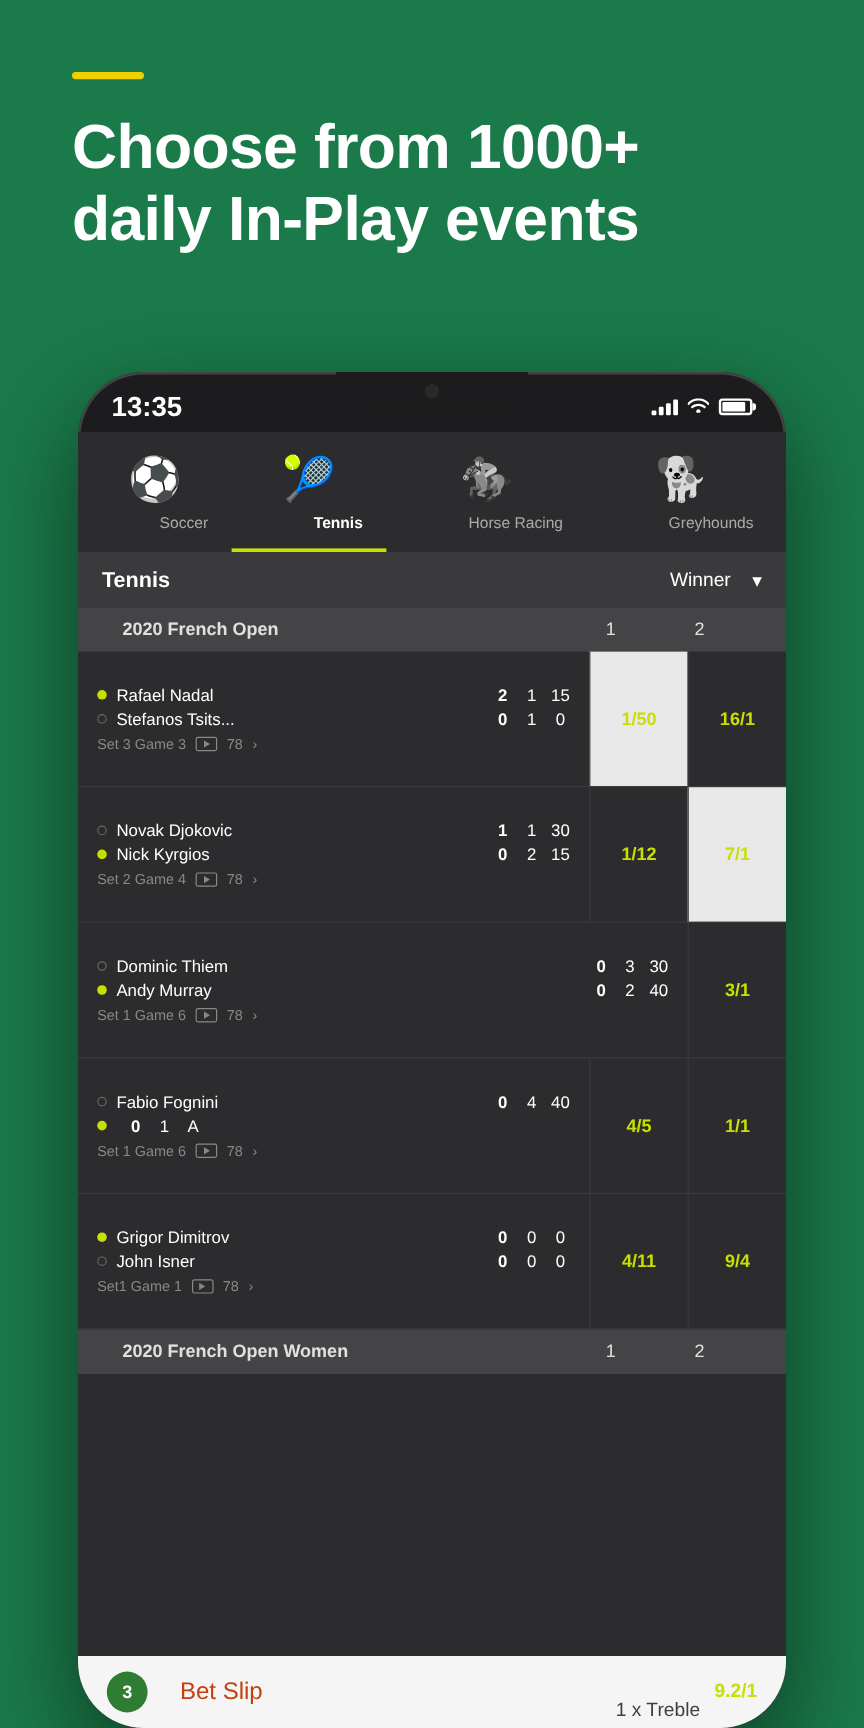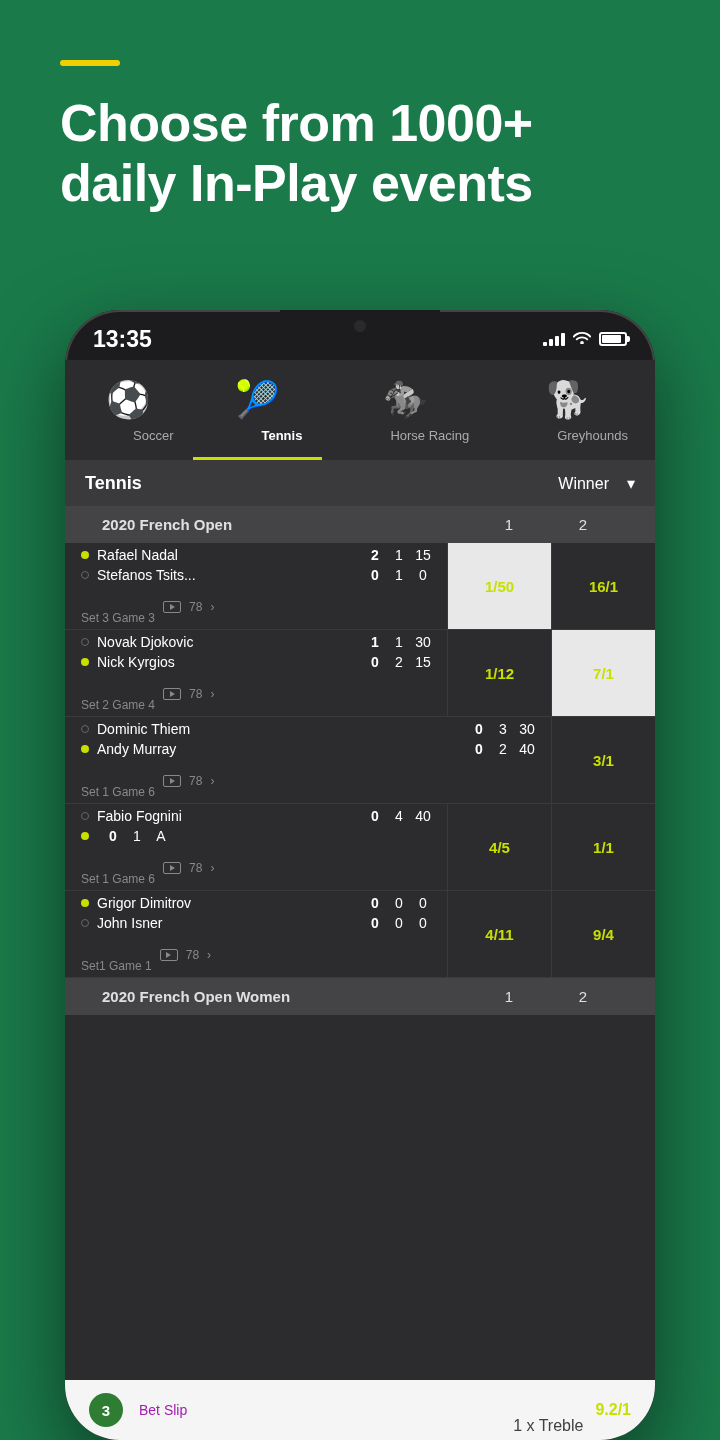--- a/index.html
+++ b/index.html
@@ -306,21 +306,20 @@
     .match-meta {
       display: flex;
       align-items: center;
       gap: 8px;
       margin-top: 6px;
     }
 
     .match-status {
       font-size: 12px;
       color: #888888;
-      margin-top: 22px;
     }
 
     .live-icon {
       width: 18px;
       height: 12px;
       border: 1px solid #888;
       border-radius: 2px;
       display: flex;
       align-items: center;
       justify-content: center;
@@ -368,23 +367,24 @@
       display: flex;
       align-items: center;
       justify-content: center;
       color: white;
       font-size: 15px;
       font-weight: 700;
       margin-right: 16px;
     }
 
     .bet-label {
-      font-size: 14px;
-      color: #a21caf;
+      font-size: 20px;
+      color: #c2410c;
       font-weight: 500;
+      margin-left: 11px;
     }
 
     .bet-treble {
       margin-left: auto;
       font-size: 16px;
       color: #404040;
       margin-top: 31px;
     }
 
     .bet-odds {
@@ -400,30 +400,30 @@
     }
 
     .match-row-outer {
       display: flex;
       align-items: stretch;
       border-bottom: 1px solid #3a3a3c;
     }
 
     .match-players {
       flex: 1;
-      padding: 4px 16px;
+      padding: 28px 16px;
       min-width: 0;
     }
 
     .match-odds-wrap {
       display: flex;
     }
 
     .odds-box {
-      width: 104px;
+      width: 82px;
       border-left: 1px solid #3a3a3c;
       display: flex;
       align-items: center;
       justify-content: center;
     }
 
     .odds-box.white-bg {
       background: #e8e8e8;
     }
 

